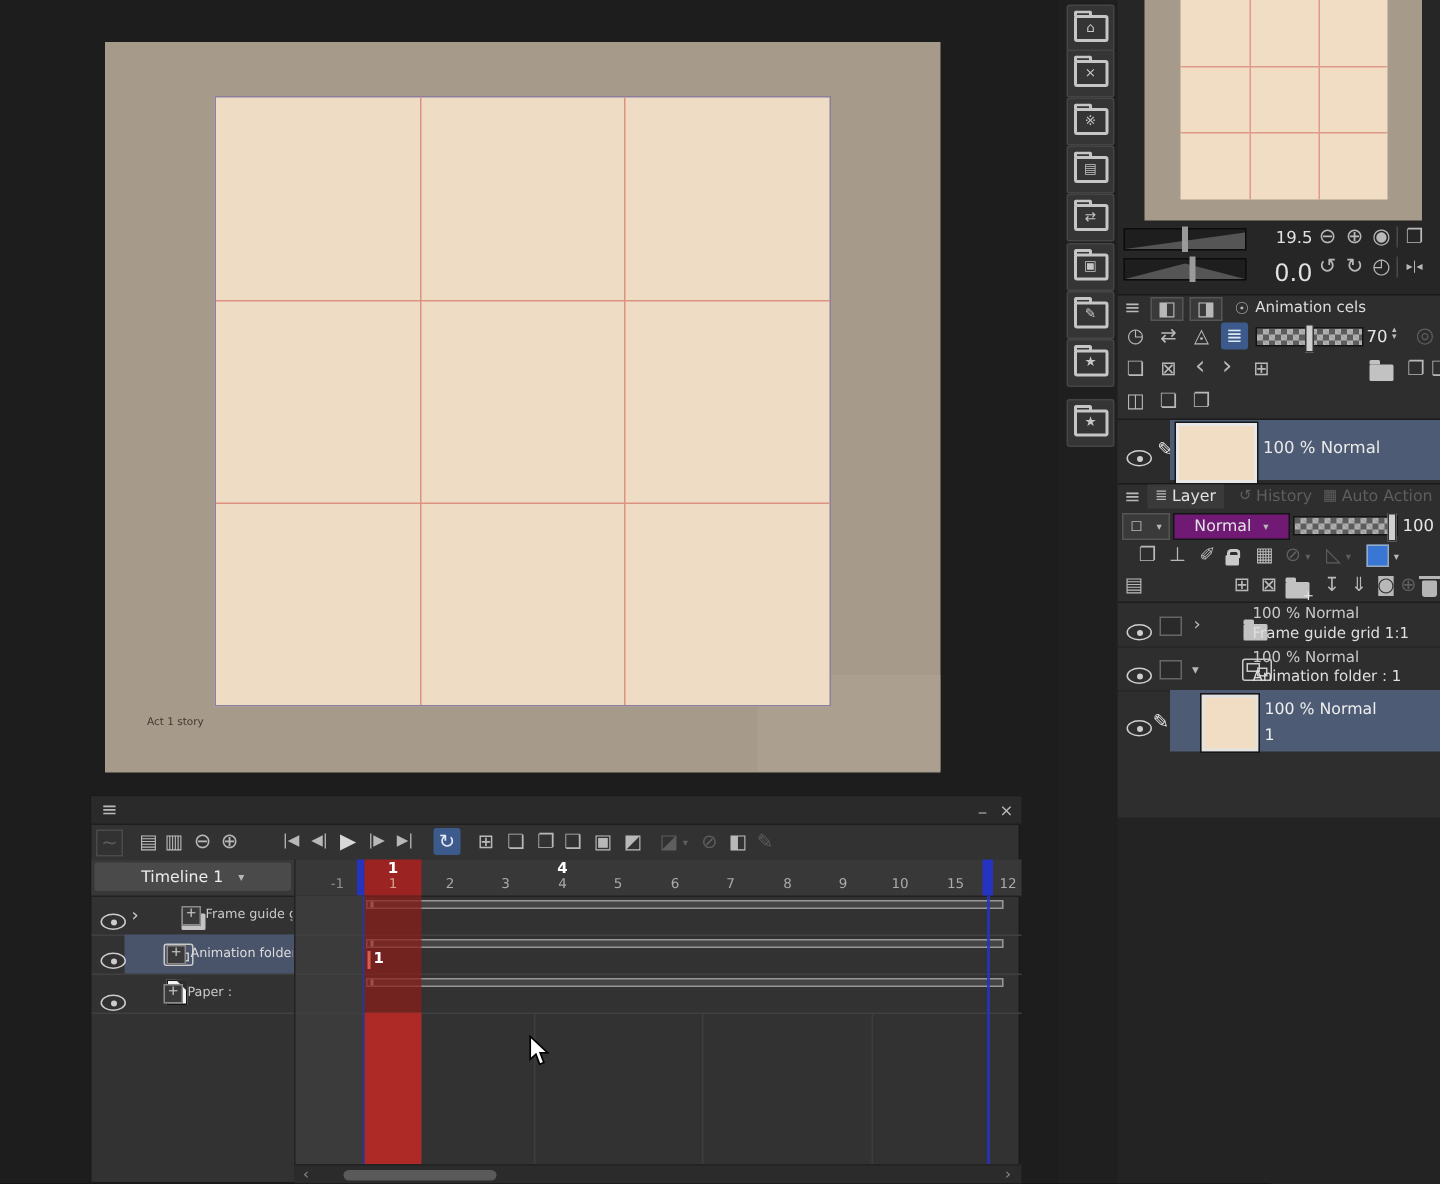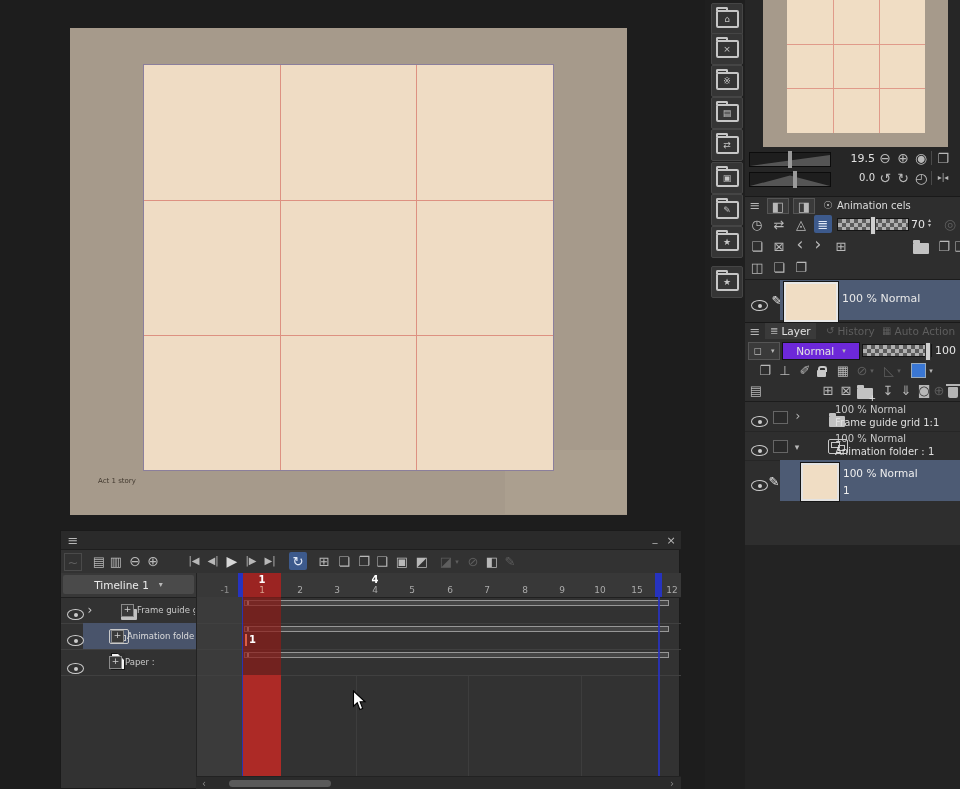--- a/index.html
+++ b/index.html
@@ -117,21 +117,21 @@
     <div class="a" style="left:4px;top:172px;width:80px;height:13px;background:#1e1e1e;border:1px solid #0c0c0c;">
       <div class="a" style="left:0;top:0;width:100%;height:100%;background:#555;clip-path:polygon(0 100%,50% 20%,100% 100%);"></div>
       <div class="a" style="left:43px;top:-2px;width:4px;height:17px;background:#9a9a9a;"></div>
     </div>
     <div class="a" style="left:95px;top:152px;width:35px;text-align:right;font-size:11px;color:#e0e0e0;">19.5</div>
     <div class="ic a" style="left:132px;top:150px;width:16px;height:16px;font-size:14px;">⊖</div>
     <div class="ic a" style="left:150px;top:150px;width:16px;height:16px;font-size:14px;">⊕</div>
     <div class="ic a" style="left:168px;top:150px;width:16px;height:16px;font-size:14px;">◉</div>
     <div class="a" style="left:186px;top:151px;width:1px;height:14px;background:#4a4a4a;"></div>
     <div class="ic a" style="left:190px;top:150px;width:16px;height:16px;">❐</div>
-    <div class="a" style="left:95px;top:172px;width:35px;text-align:right;font-size:10px;color:#e0e0e0;">0.0</div>
+    <div class="a" style="left:95px;top:172px;width:35px;text-align:right;font-size:16px;color:#e0e0e0;">0.0</div>
     <div class="ic a" style="left:132px;top:170px;width:16px;height:16px;font-size:14px;">↺</div>
     <div class="ic a" style="left:150px;top:170px;width:16px;height:16px;font-size:14px;">↻</div>
     <div class="ic a" style="left:168px;top:170px;width:16px;height:16px;font-size:14px;">◴</div>
     <div class="a" style="left:186px;top:171px;width:1px;height:14px;background:#4a4a4a;"></div>
     <div class="ic a" style="left:189px;top:170px;width:18px;height:16px;font-size:8px;">▸|◂</div>
   </div>
 
   <div class="a" style="left:745px;top:196px;width:215px;height:126px;background:#2e2e2e;border-top:1px solid #191919;">
     <div class="ic a" style="left:3px;top:2px;width:14px;height:12px;">≡</div>
     <div class="ic a" style="left:22px;top:1px;width:20px;height:14px;background:#3a3a3a;border:1px solid #555;">◧</div>
@@ -185,21 +185,21 @@
       <span class="dim" style="font-size:10.5px;">History</span>
     </div>
     <div class="row a" style="left:133px;top:0;height:16px;gap:3px;padding:0 4px;">
       <span class="ic dim" style="font-size:10px;">▦</span>
       <span class="dim" style="font-size:10.5px;">Auto Action</span>
     </div>
     <div class="row a" style="left:3px;top:19px;width:30px;height:16px;background:#3a3a3a;border:1px solid #555;justify-content:space-around;">
       <span class="ic" style="font-size:10px;">◻</span>
       <span class="ic" style="font-size:7px;">▾</span>
     </div>
-    <div class="row a" style="left:37px;top:19px;width:76px;height:16px;background:#6d28d9;border:1px solid #141414;justify-content:center;gap:8px;">
+    <div class="row a" style="left:37px;top:19px;width:76px;height:16px;background:#701a75;border:1px solid #141414;justify-content:center;gap:8px;">
       <span style="font-size:10.5px;color:#e2e2e2;">Normal</span>
       <span class="ic" style="font-size:7px;">▾</span>
     </div>
     <div class="checker a" style="left:117px;top:21px;width:68px;height:11px;">
       <div class="a" style="left:62px;top:-3px;width:4px;height:17px;background:#cfcfcf;border:1px solid #333;"></div>
     </div>
     <div class="a" style="left:190px;top:21px;font-size:11px;color:#e6e6e6;">100</div>
     <div class="ic a" style="left:12px;top:39px;width:16px;height:16px;">❐</div>
     <div class="ic a" style="left:32px;top:39px;width:16px;height:16px;">⊥</div>
     <div class="ic a" style="left:52px;top:39px;width:16px;height:16px;">✐</div>

